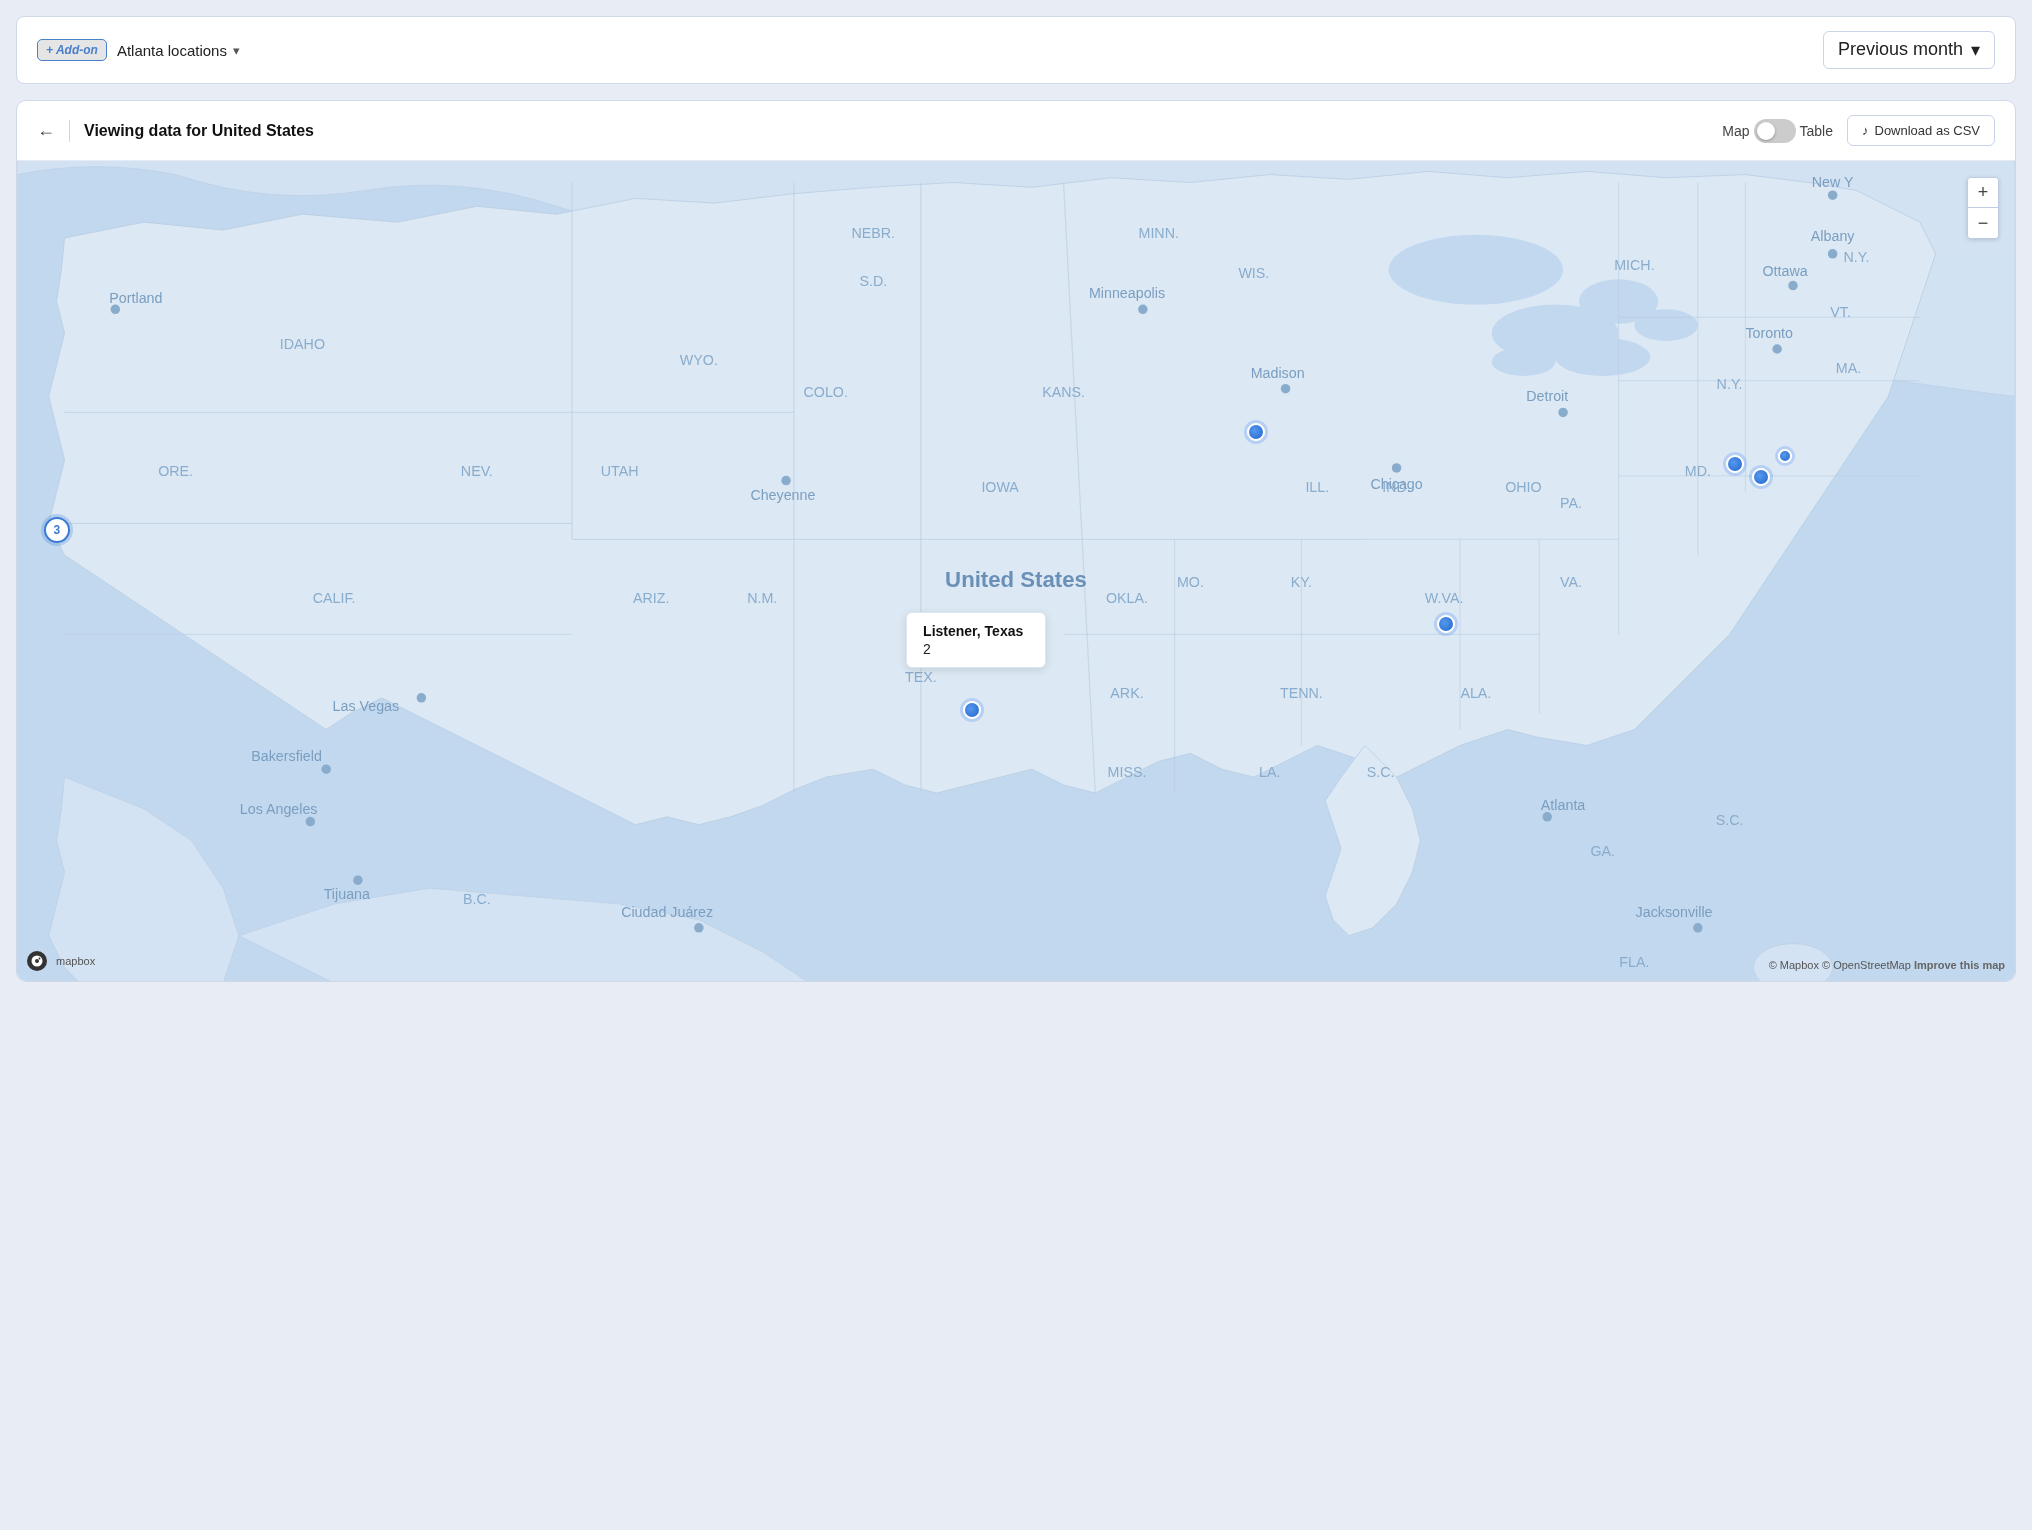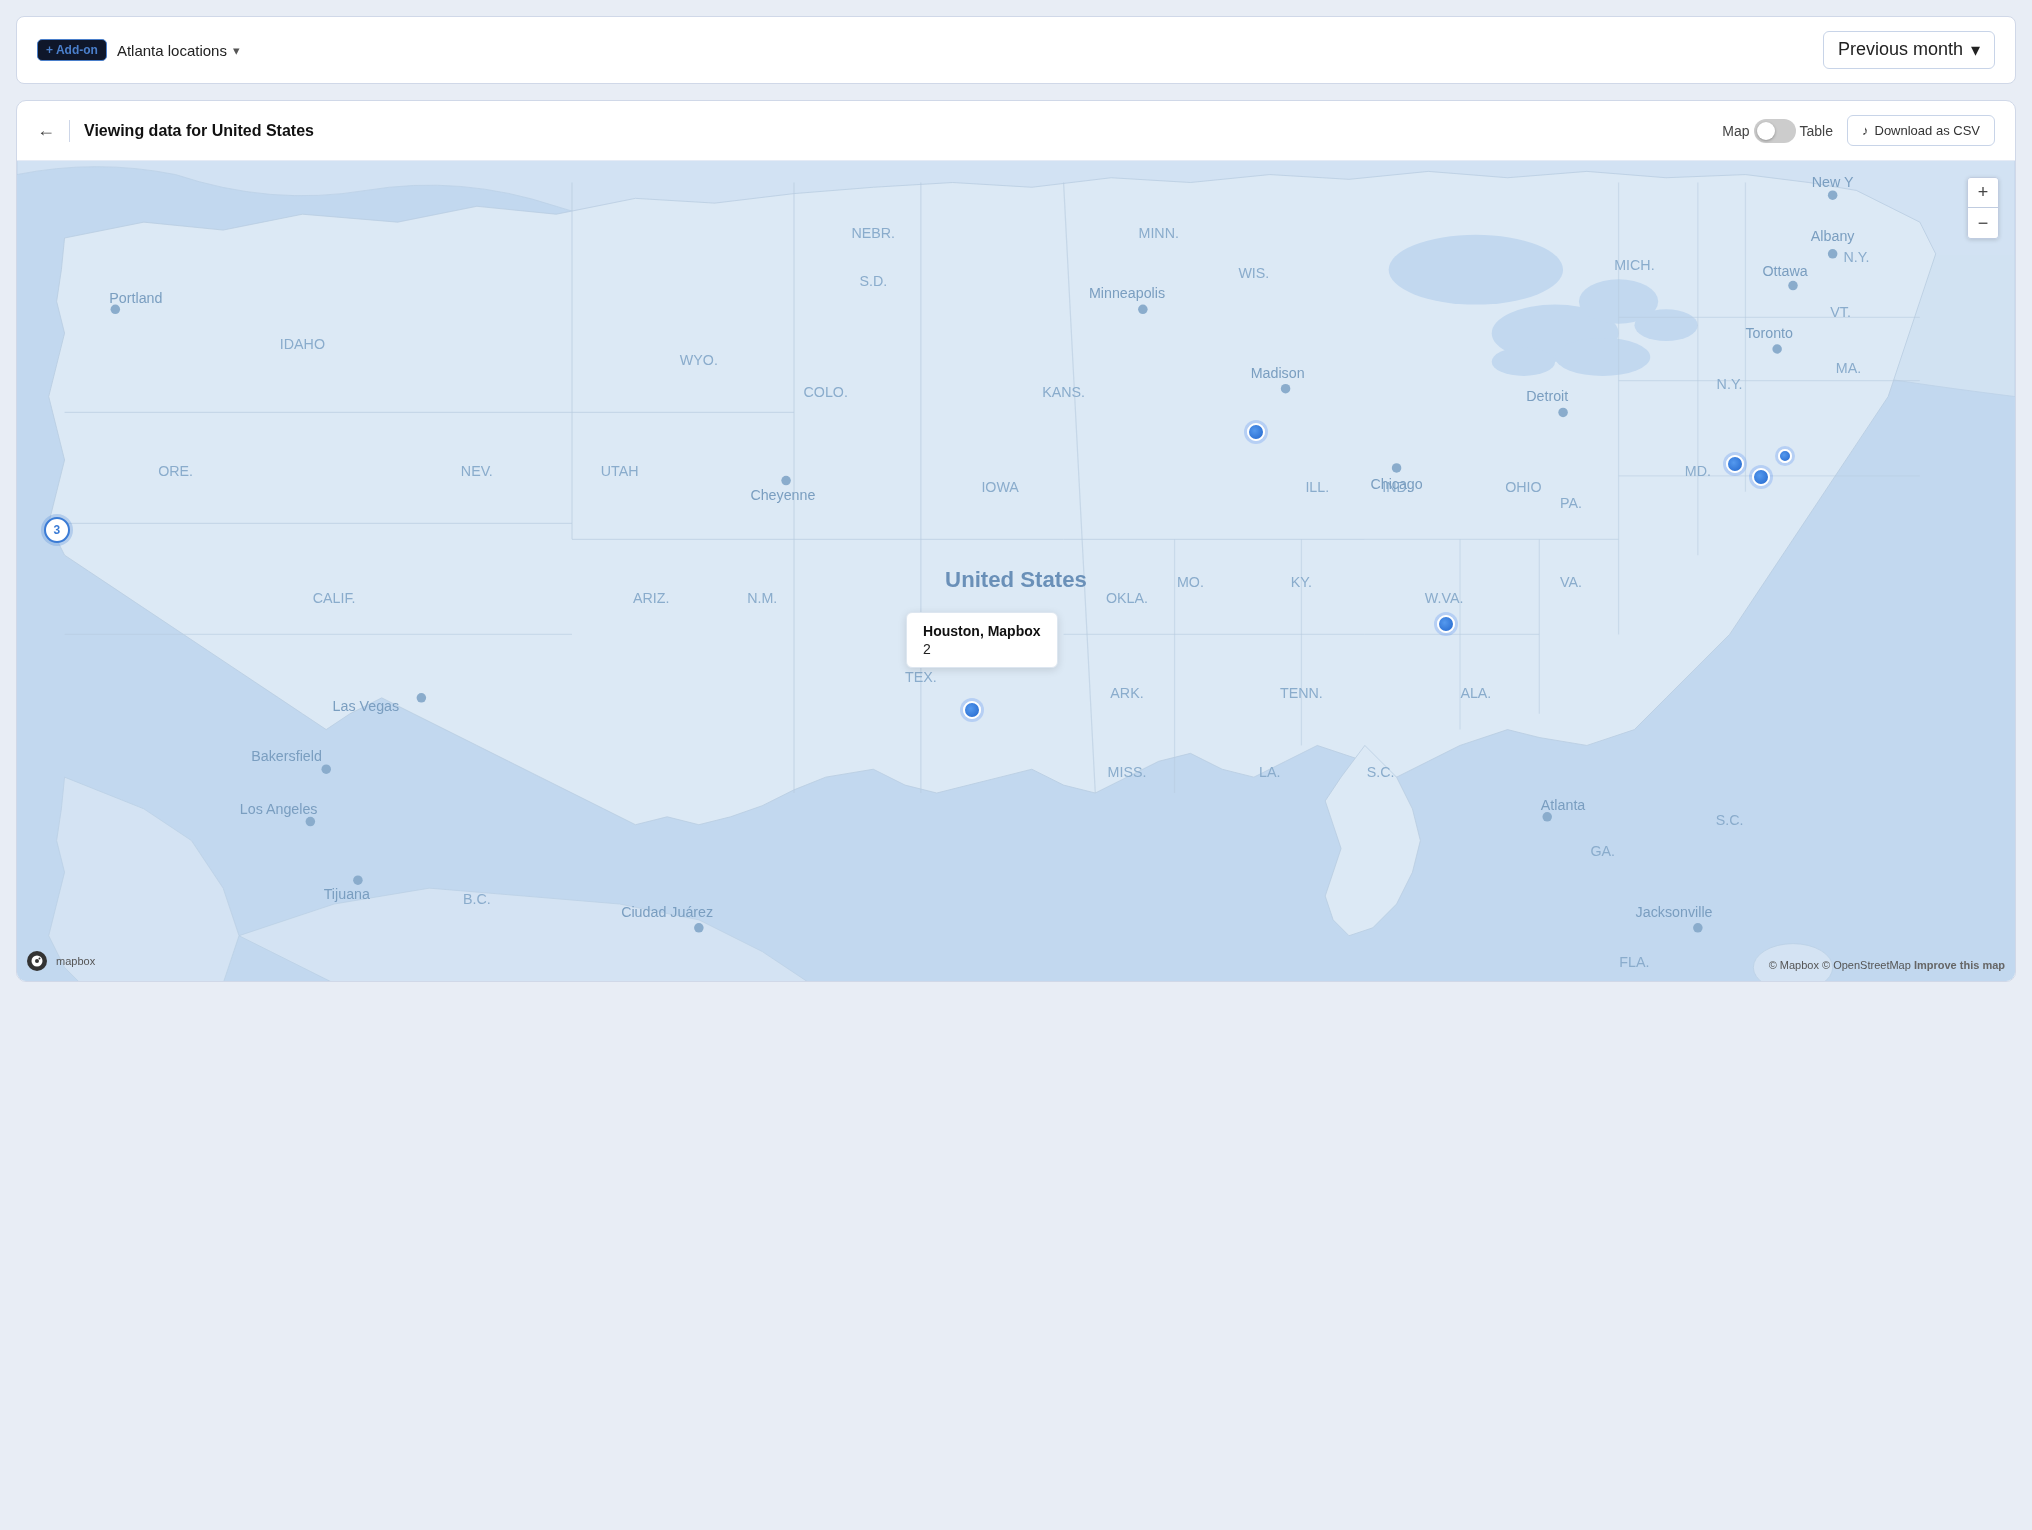--- a/index.html
+++ b/index.html
@@ -20,27 +20,28 @@
       align-items: center;
       justify-content: space-between;
       margin-bottom: 16px;
     }
     .top-left {
       display: flex;
       align-items: center;
       gap: 10px;
     }
     .addon-badge {
-      background: #0f172a;
+      background: #e5e5e5;
       border: 1.5px solid #4a7fcb;
       color: #4a7fcb;
       font-size: 12px;
       font-weight: 700;
       padding: 3px 8px;
       border-radius: 5px;
+      font-style: italic;
     }
     .listener-locations-btn {
       display: flex;
       align-items: center;
       gap: 6px;
       font-size: 15px;
       font-weight: 500;
       color: #222;
       background: none;
       border: none;
@@ -540,21 +541,21 @@
       <div class="pin-dot"></div>
     </div>
 
     
     <div class="map-pin" style="left: 88.5%; top: 36%; transform: translate(-50%, -50%);">
       <div class="pin-dot" style="width:14px;height:14px;"></div>
     </div>
 
     
     <div class="map-tooltip" style="left: 44.5%; top: 55%;">
-      <div class="tooltip-city">Houston, Mapbox</div>
+      <div class="tooltip-city">Listener, Texas</div>
       <div class="tooltip-count">2</div>
     </div>
 
     
     <div class="zoom-controls">
       <button class="zoom-btn">+</button>
       <button class="zoom-btn">−</button>
     </div>
 
     

